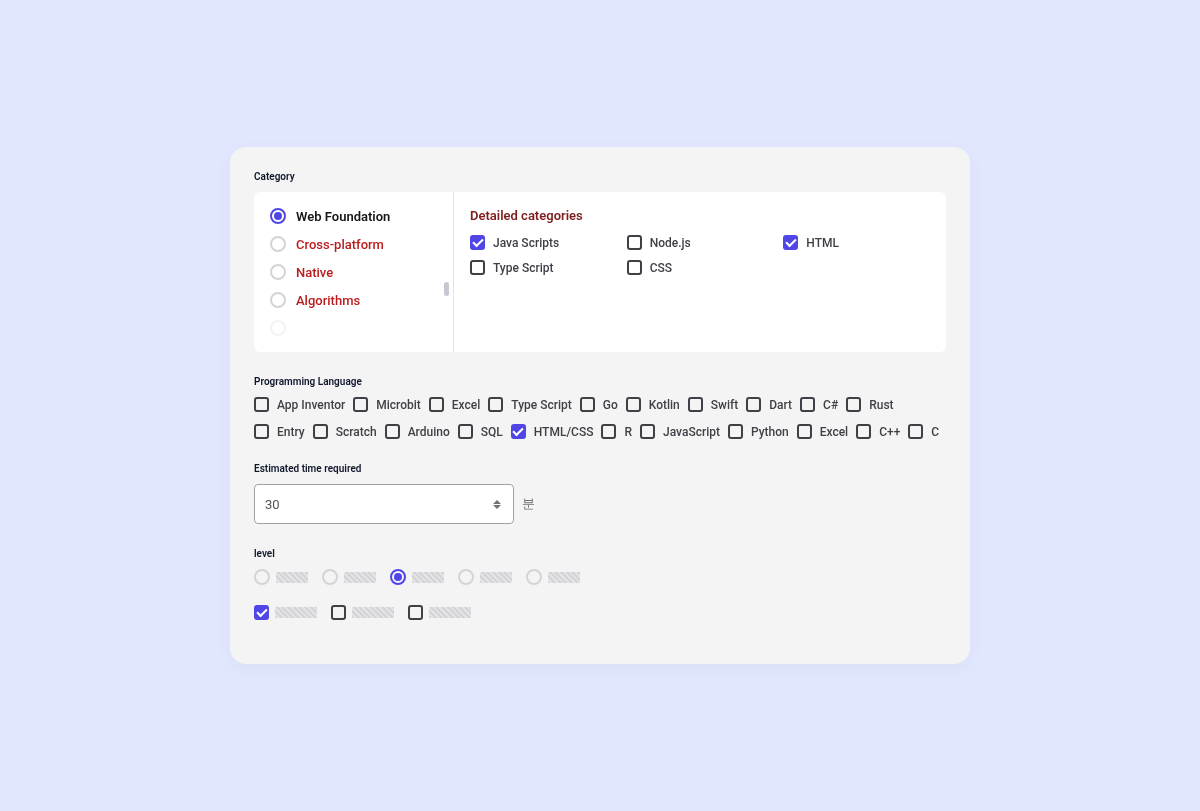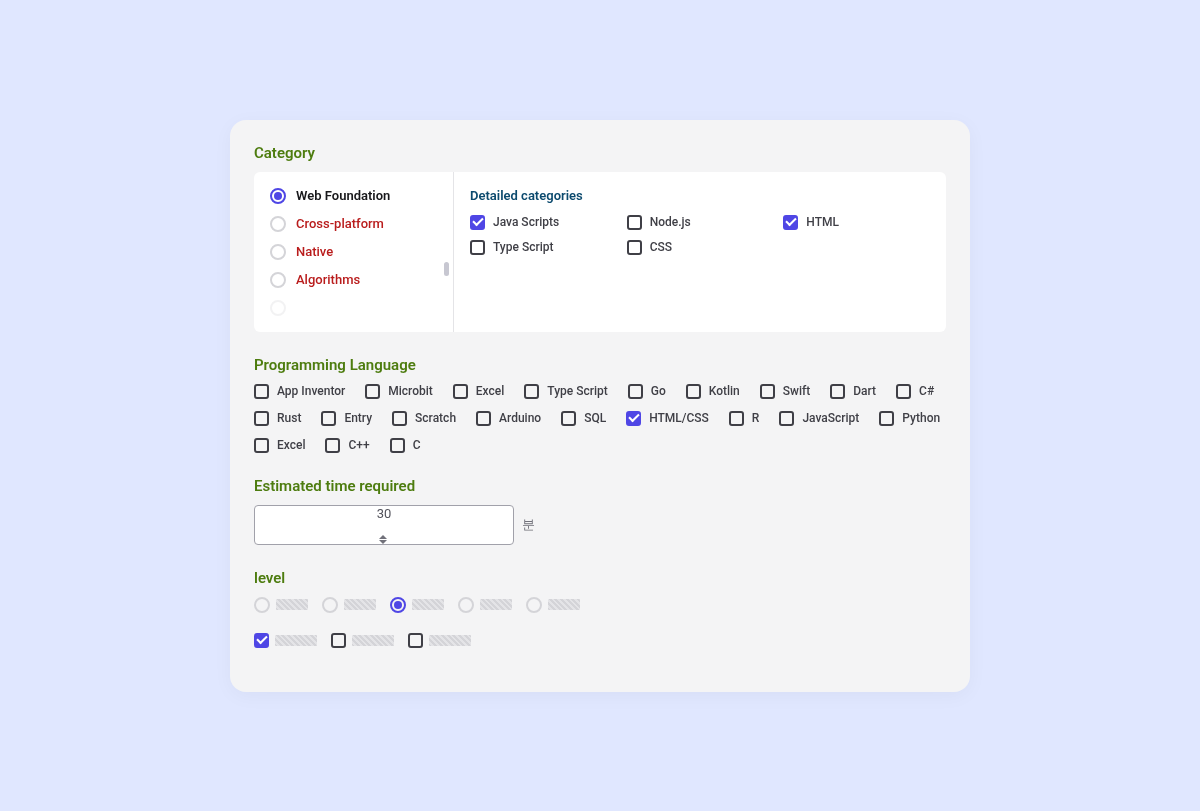--- a/index.html
+++ b/index.html
@@ -13,23 +13,23 @@
       width: 1200px;
     }
     .card {
       background: #f4f4f5;
       border-radius: 16px;
       width: 740px;
       padding: 24px;
       box-shadow: 0 4px 20px rgba(0,0,0,0.04);
     }
     .section-title {
-      font-size: 15px;
+      font-size: 10px;
       font-weight: 600;
-      color: #4d7c0f;
+      color: #0f172a;
       margin-bottom: 10px;
     }
     .category-panel {
       background: #fff;
       border-radius: 6px;
       display: flex;
       height: 160px;
       overflow: hidden;
       margin-bottom: 24px;
     }
@@ -82,21 +82,21 @@
       background: #c7c7d1;
       border-radius: 3px;
     }
     .category-right {
       flex: 1;
       padding: 16px;
     }
     .detail-title {
       font-size: 13px;
       font-weight: 600;
-      color: #0c4a6e;
+      color: #7f1d1d;
       margin-bottom: 12px;
     }
     .detail-grid {
       display: grid;
       grid-template-columns: repeat(3, 1fr);
       gap: 10px 10px;
     }
     .check-item {
       display: flex;
       align-items: center;
@@ -126,40 +126,39 @@
       transform: rotate(45deg) translate(-1px,-1px);
     }
     .check-label {
       font-size: 12px;
       color: #3f3f46;
       font-weight: 500;
     }
     .lang-grid {
       display: flex;
       flex-wrap: wrap;
-      gap: 12px 20px;
+      gap: 12px 8px;
       margin-bottom: 24px;
     }
     .time-row {
       display: flex;
       align-items: center;
       gap: 8px;
       margin-bottom: 24px;
     }
     .time-input {
       width: 260px;
       height: 40px;
       border: 1.5px solid #a1a1aa;
       border-radius: 4px;
       background: #fff;
       display: flex;
       align-items: center;
       padding: 0 10px;
       justify-content: space-between;
-      flex-direction: column;
     }
     .time-value {
       font-size: 13px;
       color: #52525b;
     }
     .stepper {
       width: 10px;
       display: flex;
       flex-direction: column;
       gap: 1px;

